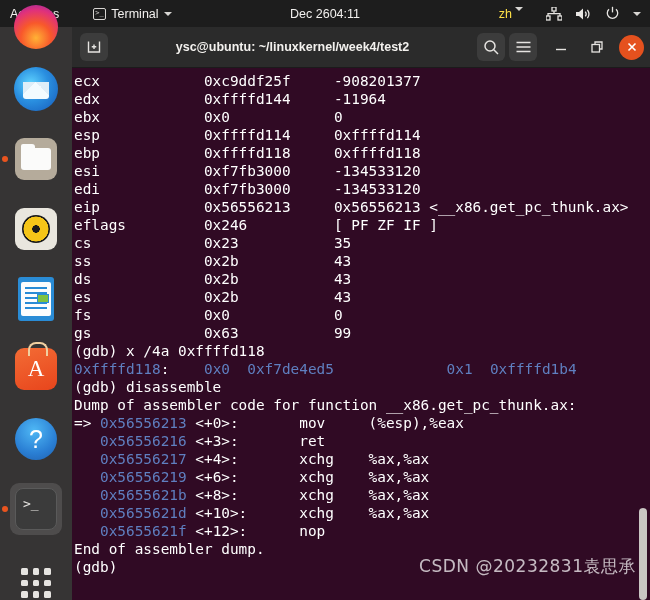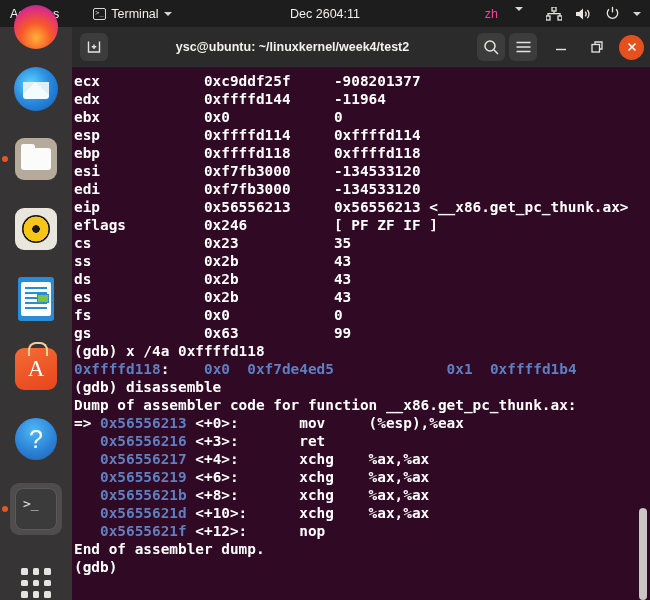--- a/index.html
+++ b/index.html
@@ -23,21 +23,21 @@
     border-radius:2px; position:relative;
   }
   #app-menu .glyph-term::before {
     content:">_"; position:absolute; top:-2px; left:1px; font-size:7px;
     font-family:"DejaVu Sans Mono", monospace; color:#d8d6d3; line-height:12px;
   }
   .caret { width:0; height:0; border-left:4px solid transparent; border-right:4px solid transparent;
            border-top:4.5px solid #d8d6d3; display:inline-block; }
   #clock { position:absolute; left:50%; transform:translateX(-50%); display:flex; color:#f2f0ee; }
   #tray { position:absolute; right:9px; display:flex; align-items:center; gap:13px; }
-  #tray .lang { color:#ec4899; display:flex; align-items:flex-start; gap:17px; margin-right:10px; }
+  #tray .lang { color:#fde047; display:flex; align-items:flex-start; gap:3px; margin-right:10px; }
   .tray-ico { display:block; }
 
   
   #dock {
     position:absolute; top:27px; left:0; width:72px; height:573px;
     background:rgba(54,52,52,0.96);
   }
   .dock-item {
     position:absolute; left:10px; width:52px; height:52px;
     display:flex; align-items:center; justify-content:center;
@@ -160,21 +160,21 @@
   #close-btn { width:25px; height:25px; border-radius:50%; background:#e5511e;
                display:flex; align-items:center; justify-content:center; margin-left:8px; }
 
   #term-body {
     position:relative; width:578px; height:532px; background:#300a24;
     padding:4px 0 0 2px; overflow:hidden;
   }
   #term-text {
     font-family:"DejaVu Sans Mono", monospace;
     font-size:14.4px; line-height:18px; color:#ffffff;
-    white-space:pre; letter-spacing:0;font-weight:bold;
+    white-space:pre; letter-spacing:0;
   }
   .c-blue { color:#5f7fc0; }
   .c-white { color:#ffffff; }
 
   #scrollbar {
     position:absolute; right:3px; top:200px; width:8px; height:332px;
   }
   #scroll-thumb {
     position:absolute; left:0; bottom:0; width:8px; height:92px;
     background:#c9c6c3; border-radius:4px;
@@ -366,15 +366,16 @@
 <span class="c-white">   </span><span class="c-blue">0x5655621b</span><span class="c-white"> &lt;+8&gt;:       xchg    %ax,%ax</span>
 <span class="c-white">   </span><span class="c-blue">0x5655621d</span><span class="c-white"> &lt;+10&gt;:      xchg    %ax,%ax</span>
 <span class="c-white">   </span><span class="c-blue">0x5655621f</span><span class="c-white"> &lt;+12&gt;:      nop</span>
 <span class="c-white">End of assembler dump.</span>
 <span class="c-white">(gdb) </span></pre>
 
       <div id="scrollbar">
         <div id="scroll-thumb"></div>
       </div>
 
+      <div id="watermark">CSDN @20232831袁思承</div>
     </div>
   </div>
 </div>
 
 </body></html>

